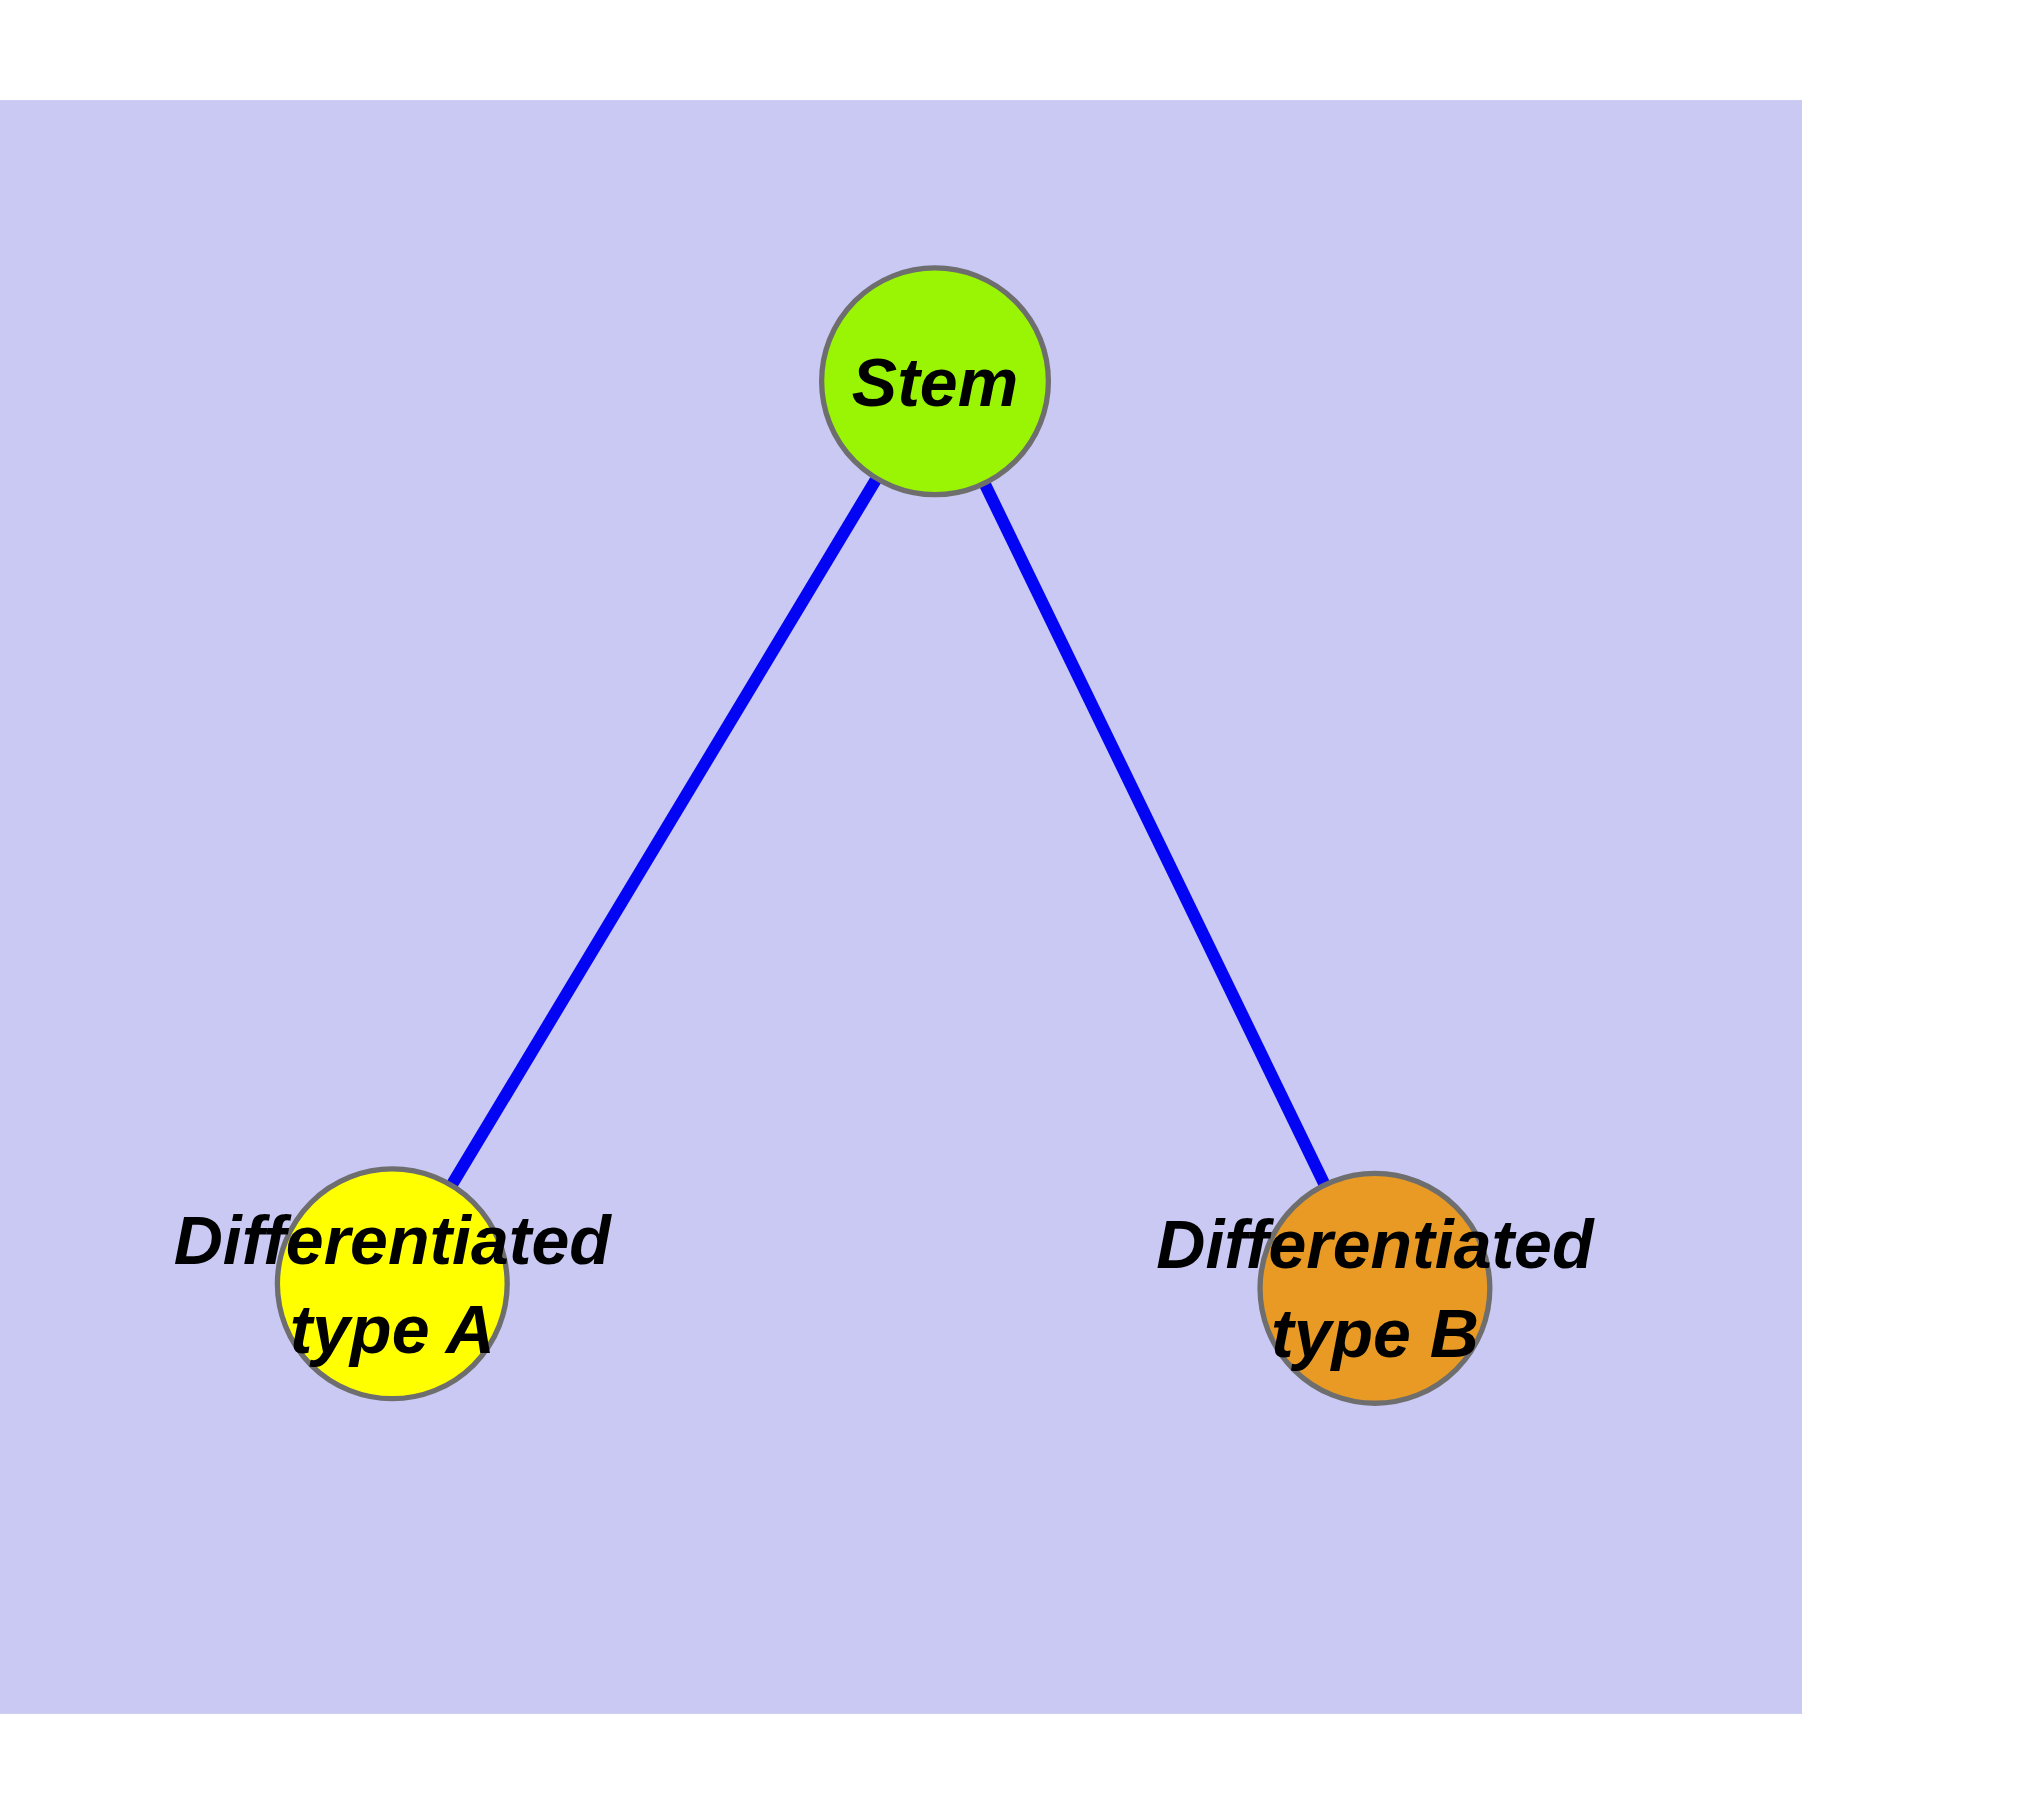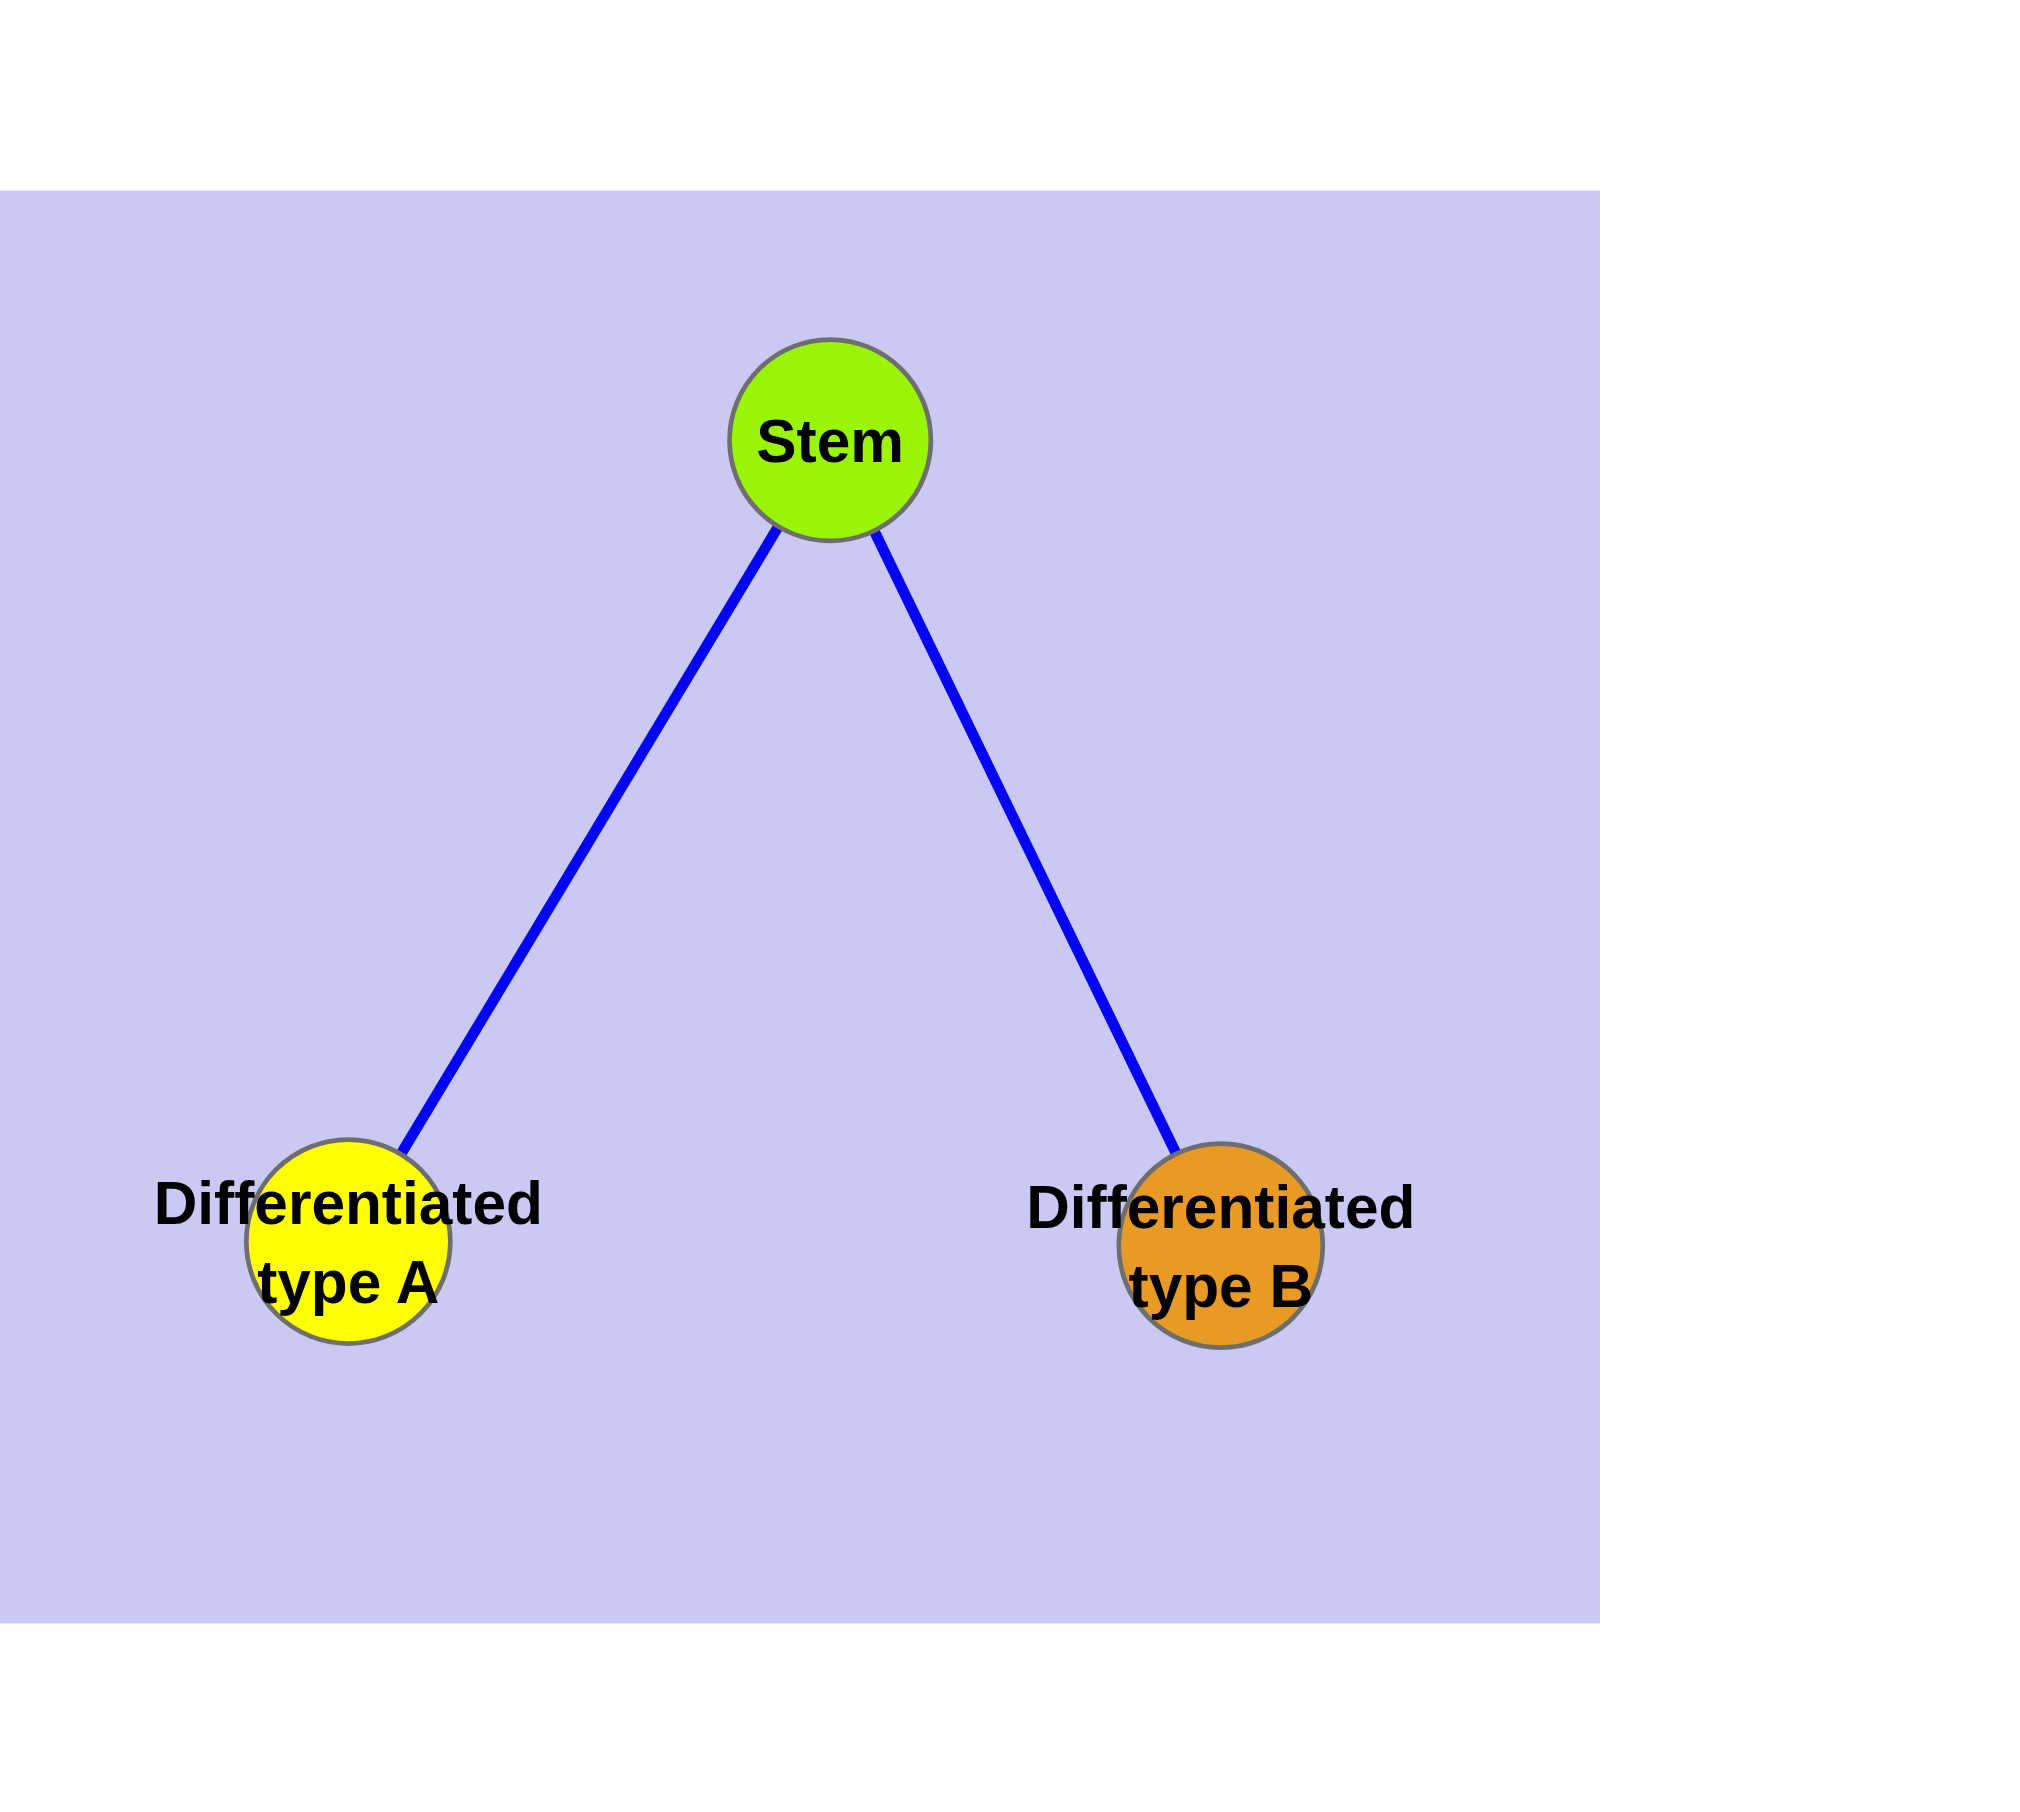--- a/index.html
+++ b/index.html
@@ -3,25 +3,26 @@
 <meta charset="utf-8">
 <style>
   html, body {
     margin: 0;
     padding: 0;
     background: #ffffff;
     font-family: "Liberation Sans", sans-serif;
   }
   #canvas {
     position: relative;
-    width: 1600px;
+    width: 1802px;
     height: 1812px;
     box-sizing: border-box;
     border-top: 2.5px solid #ffffff;
     overflow: hidden;
+    font-style: italic;
   }
   #graph-svg {
     display: block;
     width: 100%;
     height: 100%;
   }
   #graph-svg text {
     font-family: "Liberation Sans", sans-serif;
     font-weight: bold;
   }

